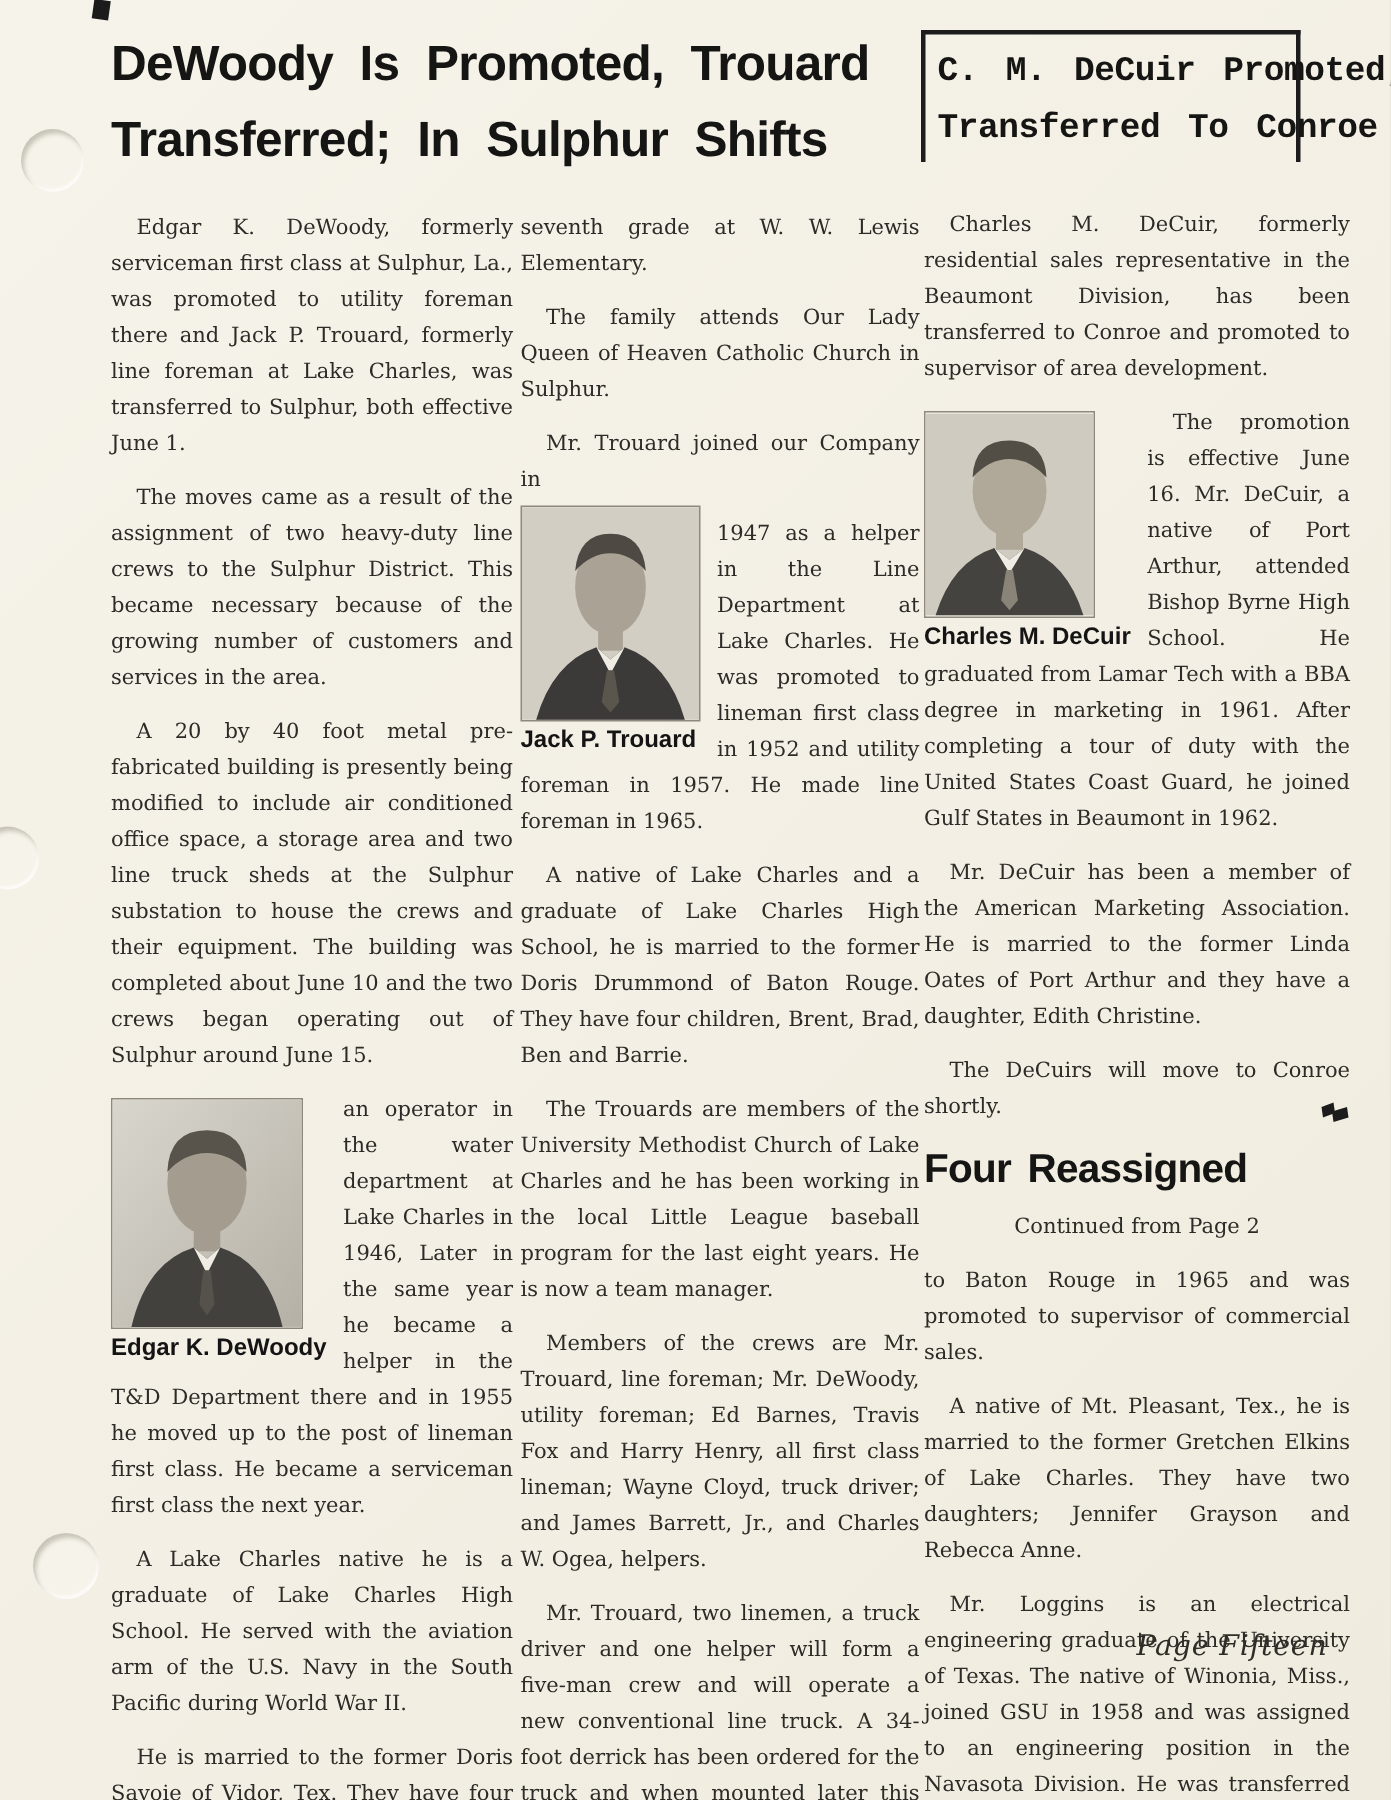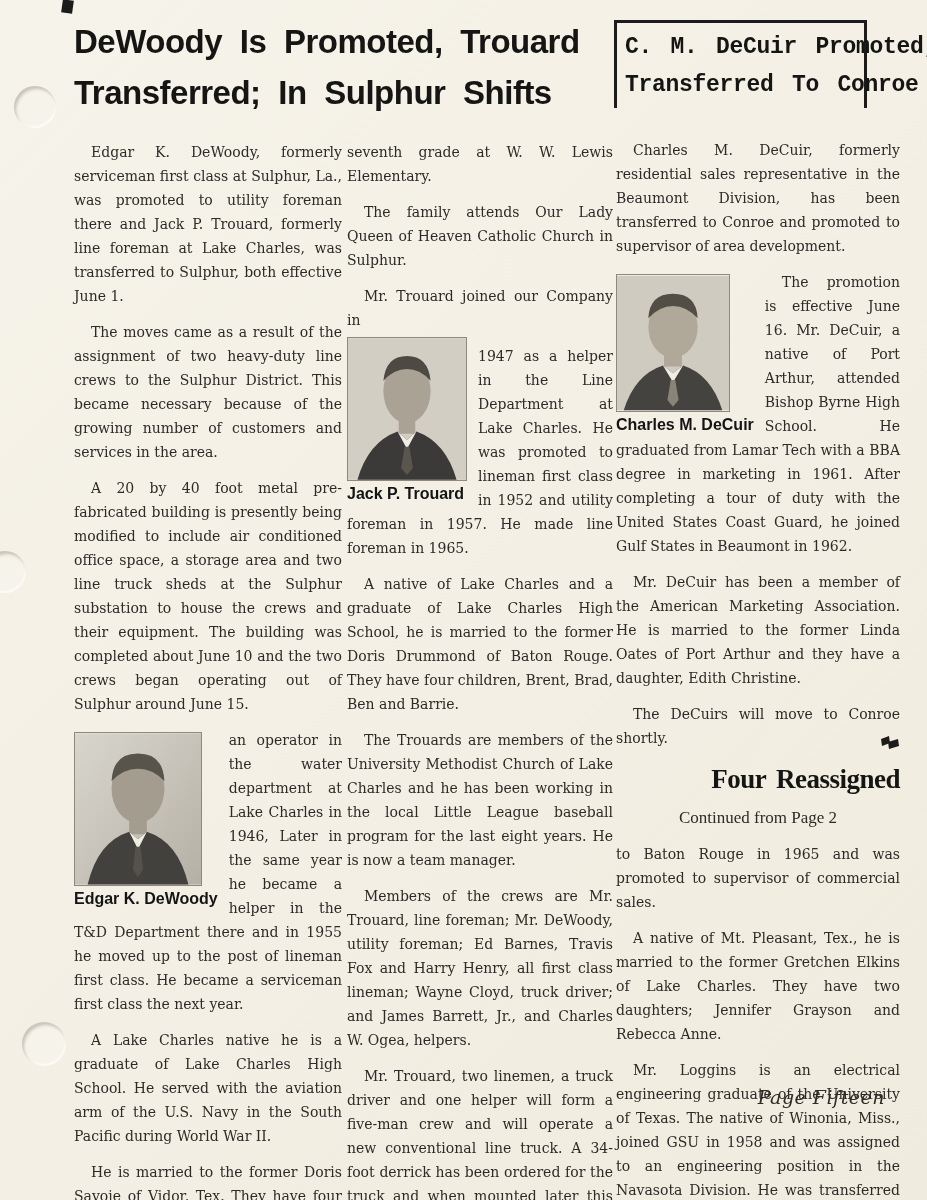--- a/index.html
+++ b/index.html
@@ -50,25 +50,25 @@
   figure.photo-fig { float:left; margin:5px 11px 2px 0; padding:0; }
   figure.photo-fig svg { display:block; border:1px solid #8e897c; }
   figcaption {
     font-family:"Liberation Sans", sans-serif; font-weight:700;
     font-size:16px; line-height:18px; color:#141414; margin-top:4px;
     text-indent:0; text-align:left; white-space:nowrap;
   }
 
   
   .section-headline {
-    font-family:Liberation Serif, serif; font-weight:700; color:#151514;
+    font-family:Liberation Sans, sans-serif; font-weight:700; color:#151514;
     font-size:27px; line-height:30px; letter-spacing:-0.5px; word-spacing:4px;
-    margin:14px 0 8px 0; text-align:right;
+    margin:14px 0 8px 0; text-align:left;
   }
-  .continued-note { text-align:center; font-size:17px; margin:0 0 10px 0;font-family:Liberation Serif, serif; }
+  .continued-note { text-align:center; font-size:14px; margin:0 0 10px 0; }
 
   .endmark { float:right; margin-top:7px; margin-left:6px; }
 
   .page-footer {
     position:absolute; right:42px; top:1086px;
     font-style:italic; font-size:19px; letter-spacing:0.5px; color:#2f2d28;
   }
 </style>
 </head>
 <body>

